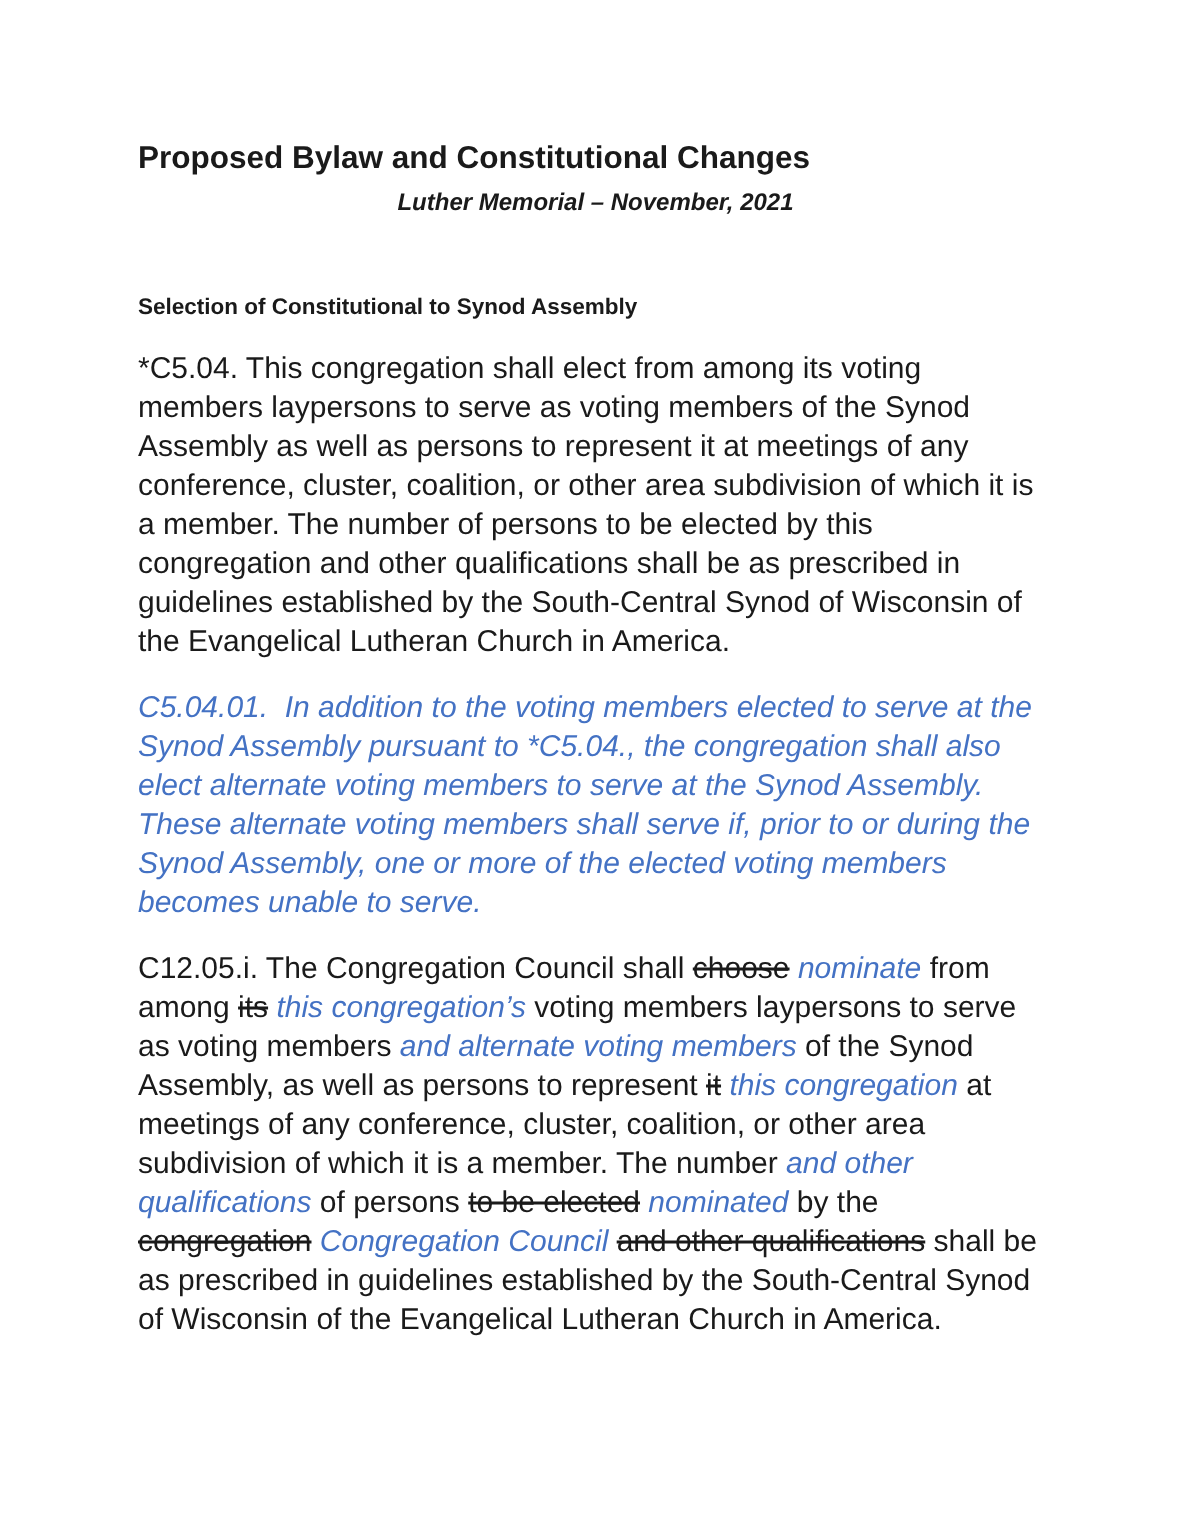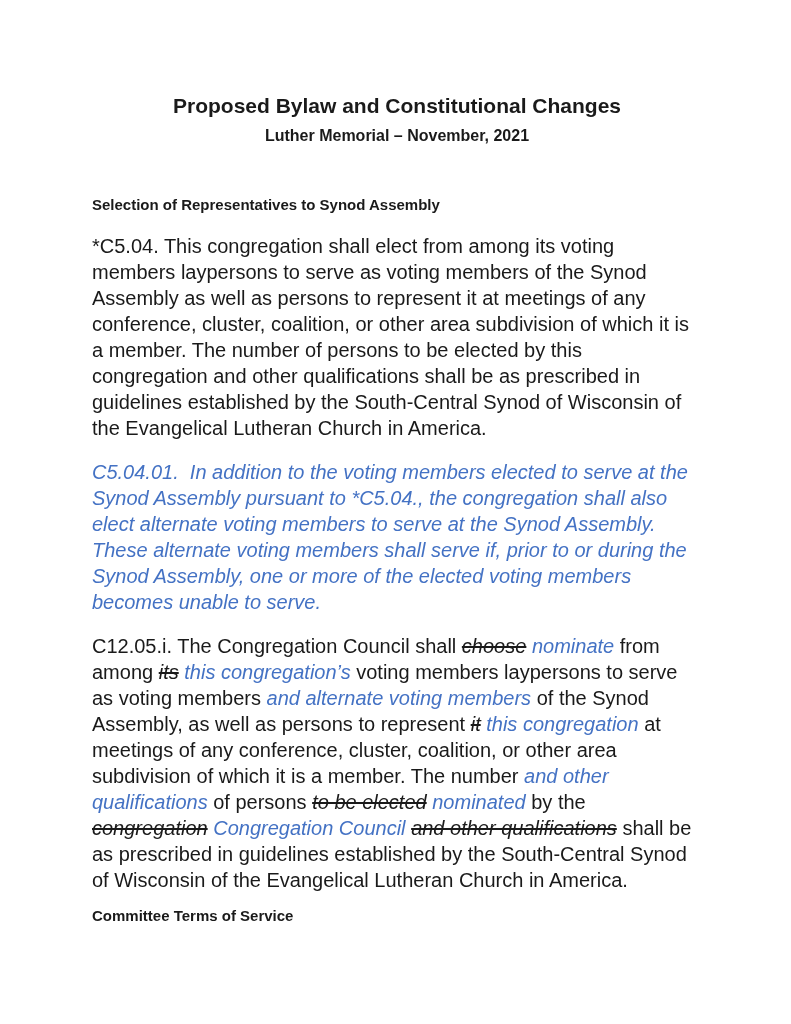--- a/index.html
+++ b/index.html
@@ -17,28 +17,29 @@
     color: var(--ink, #1a1a1a);
   }
   .content {
     padding: 92px 89px 0 92px; 
   }
   .title {
     margin: 0;
     font-size: 21px;
     line-height: 27px;
     font-weight: 700;
-    text-align: center;
+    text-align: left;
   }
   .subtitle {
     margin: 6px 0 0;
     font-size: 16px;
     line-height: 21px;
     font-weight: 700;
     text-align: center;
+    font-style: italic;
   }
   .heading {
     margin: 49px 0 0;
     font-size: 15px;
     line-height: 20px;
     font-weight: 700;
   }
   .heading.tight {
     margin-top: 13px;
   }
@@ -48,42 +49,40 @@
     line-height: 26px;
     white-space: pre-wrap;
   }
   .seg-normal {
     color: var(--ink, #1a1a1a);
   }
   .seg-del {
     color: var(--ink, #1a1a1a);
     text-decoration: line-through;
     text-decoration-thickness: 1.5px;
-    font-style: italic;
   }
   .seg-ins {
     color: var(--ins, #4472c4);
     font-style: italic;
   }
 </style>
 </head>
 <body>
 
 <div class="page">
   <div class="content">
 
     <h1 class="title">Proposed Bylaw and Constitutional Changes</h1>
 
     <h2 class="subtitle">Luther Memorial – November, 2021</h2>
 
-    <h3 class="heading">Selection of Representatives to Synod Assembly</h3>
+    <h3 class="heading">Selection of Constitutional to Synod Assembly</h3>
 
     <p class="paragraph"><span class="seg-normal">*C5.04. This congregation shall elect from among its voting members laypersons to serve as voting members of the Synod Assembly as well as persons to represent it at meetings of any conference, cluster, coalition, or other area subdivision of which it is a member. The number of persons to be elected by this congregation and other qualifications shall be as prescribed in guidelines established by the South-Central Synod of Wisconsin of the Evangelical Lutheran Church in America.</span></p>
 
     <p class="paragraph"><span class="seg-ins">C5.04.01.  In addition to the voting members elected to serve at the Synod Assembly pursuant to *C5.04., the congregation shall also elect alternate voting members to serve at the Synod Assembly.  These alternate voting members shall serve if, prior to or during the Synod Assembly, one or more of the elected voting members becomes unable to serve.</span></p>
 
     <p class="paragraph"><span class="seg-normal">C12.05.i. The Congregation Council shall </span><span class="seg-del">choose</span><span class="seg-normal"> </span><span class="seg-ins">nominate</span><span class="seg-normal"> from among </span><span class="seg-del">its</span><span class="seg-normal"> </span><span class="seg-ins">this congregation’s</span><span class="seg-normal"> voting members laypersons to serve as voting members </span><span class="seg-ins">and alternate voting members</span><span class="seg-normal"> of the Synod Assembly, as well as persons to represent </span><span class="seg-del">it</span><span class="seg-normal"> </span><span class="seg-ins">this congregation</span><span class="seg-normal"> at meetings of any conference, cluster, coalition, or other area subdivision of which it is a member. The number </span><span class="seg-ins">and other qualifications</span><span class="seg-normal"> of persons </span><span class="seg-del">to be elected</span><span class="seg-normal"> </span><span class="seg-ins">nominated</span><span class="seg-normal"> by the </span><span class="seg-del">congregation</span><span class="seg-normal"> </span><span class="seg-ins">Congregation Council</span><span class="seg-normal"> </span><span class="seg-del">and other qualifications</span><span class="seg-normal"> shall be as prescribed in guidelines established by the South-Central Synod of Wisconsin of the Evangelical Lutheran Church in America.</span></p>
 
-    <h3 class="heading tight">Committee Terms of Service</h3>
 
 
   </div>
 </div>
 
 </body></html>

